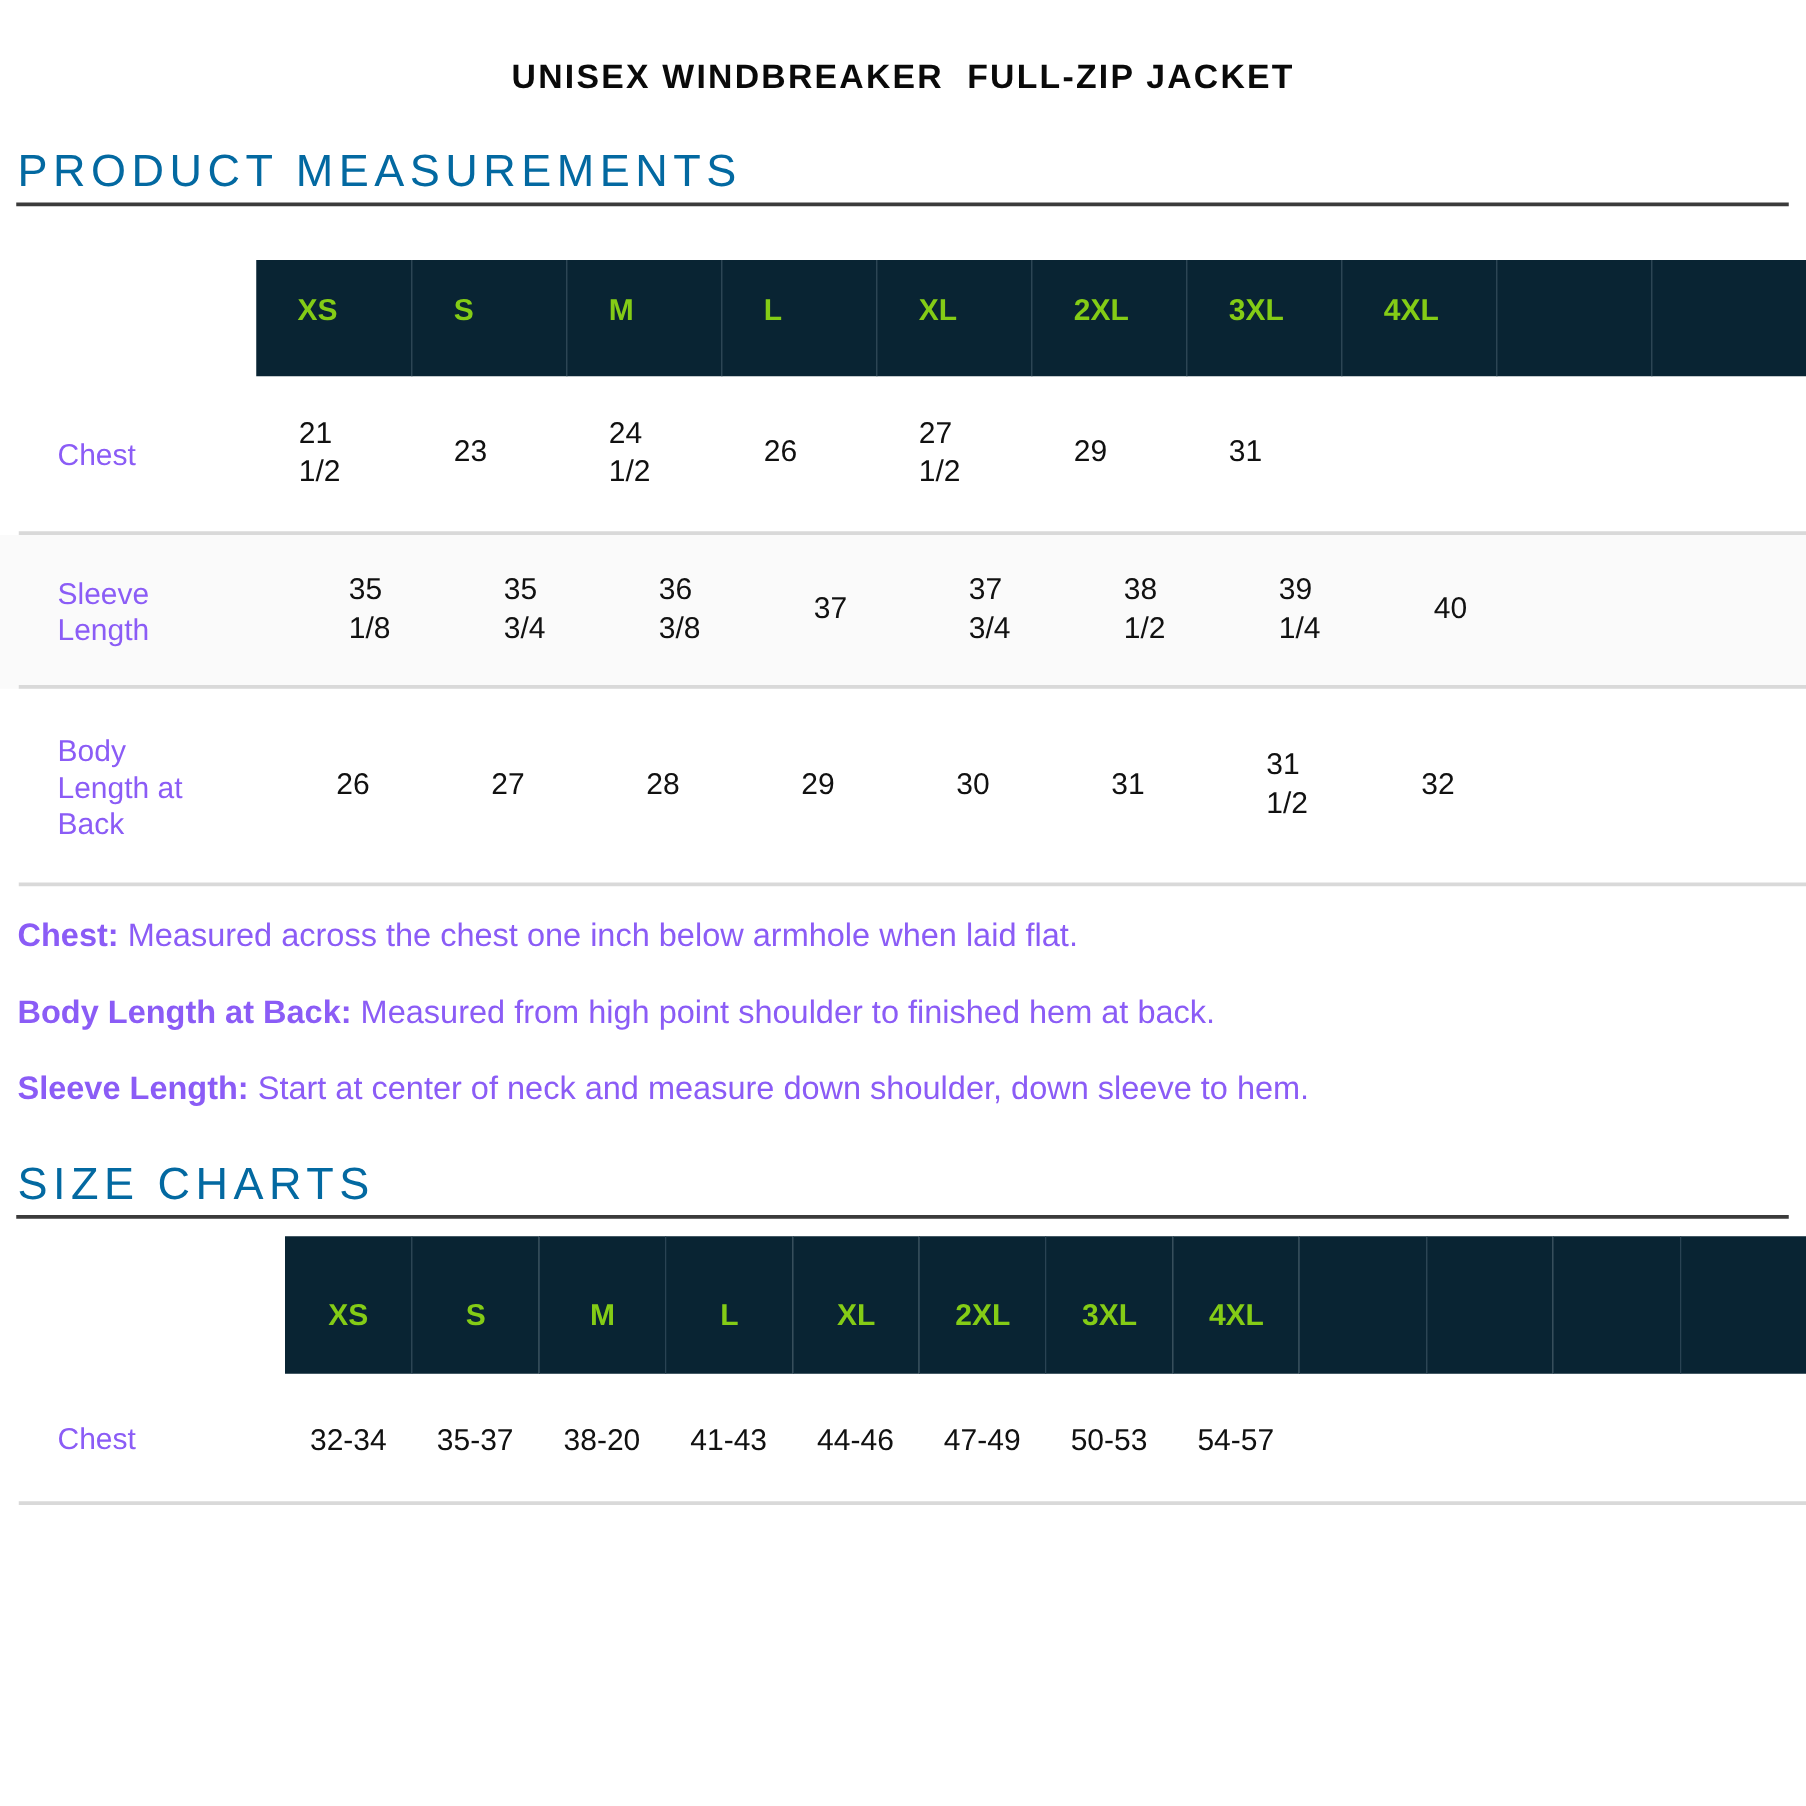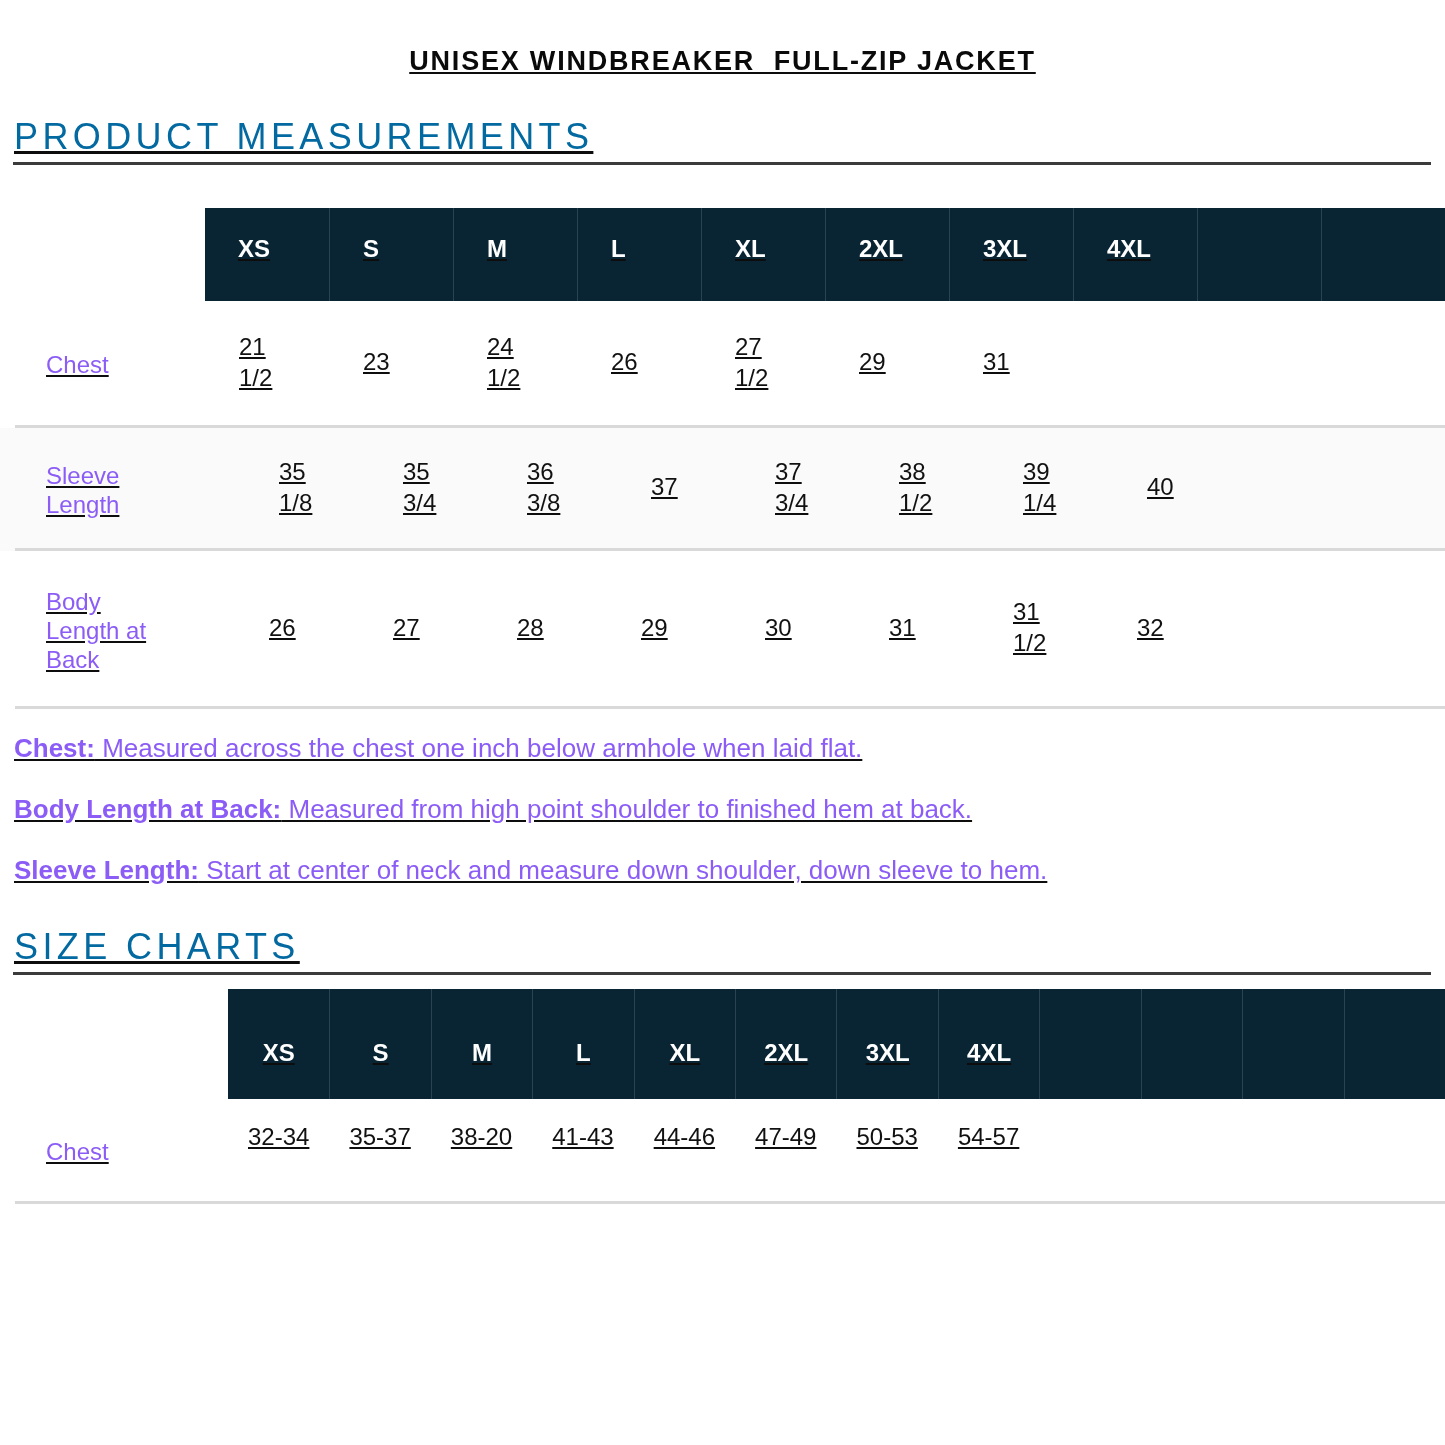--- a/index.html
+++ b/index.html
@@ -9,21 +9,21 @@
     --row-border:#d9d9d9;
     --rule:#3b3b3b;
   }
   *{box-sizing:border-box;margin:0;padding:0;}
   html,body{background:#ffffff;}
   body{
     width:1445px;height:1445px;overflow:hidden;
     font-family:"Liberation Sans","DejaVu Sans",sans-serif;
     color:#0d0d0d;
   }
-  .page{width:1445px;height:1414px;position:relative;text-decoration:underline;}
+  .page{width:1445px;height:1414px;position:relative;}
   h1.page-title{
     padding-top:45px;
     text-align:center;
     font-size:27px;line-height:32px;font-weight:bold;
     letter-spacing:1.8px;
     white-space:pre-wrap;
     color:#0a0a0a;
   }
   h2.section-heading{
     margin:44px 14px 0 14px;
@@ -46,21 +46,21 @@
   .pm-table .row:nth-child(1){height:93px;}
   .pm-table .row:nth-child(2){height:127px;}
   .pm-table .row:nth-child(3){height:123px;}
   .pm-table .row:nth-child(4){height:158px;gap:30px;}
   .sc-table .row:nth-child(1){height:110px;}
   .sc-table .row:nth-child(2){height:105px;}
   .cell{display:flex;font-size:24px;}
   
   .head-cell{
     background:var(--header-bg);
-    color:#ffffff;font-weight:bold;
+    color:#84cc16;font-weight:bold;
     align-items:center;
     border-left:1px solid var(--header-divider);
   }
   .header-row .head-cell:nth-child(2){border-left:none;}
   .pm-table .head-cell{padding:0 0 12px 33px;}
   .sc-table .head-cell{justify-content:center;padding-top:18px;}
   .corner-cell{background:transparent;}
   
   .data-row::after{
     content:"";position:absolute;left:15px;right:0;bottom:0;height:3px;
@@ -76,21 +76,21 @@
   .val-cell{color:#111111;}
   .pm-table .val-cell{
     align-items:center;
     padding-left:34px;padding-bottom:6px;
     white-space:pre-line;
     line-height:31px;
   }
   .sc-table .val-cell{
     justify-content:center;
     align-items:flex-start;
-    padding-top:24px;
+    padding-top:40px;
   }
   
   .notes{margin:24px 14px 0 14px;}
   .note{font-size:26px;line-height:30px;margin-bottom:31px;color:#8b5cf6;}
   .note b{font-weight:bold;}
 </style>
 </head>
 <body>
 
 <div class="page">

